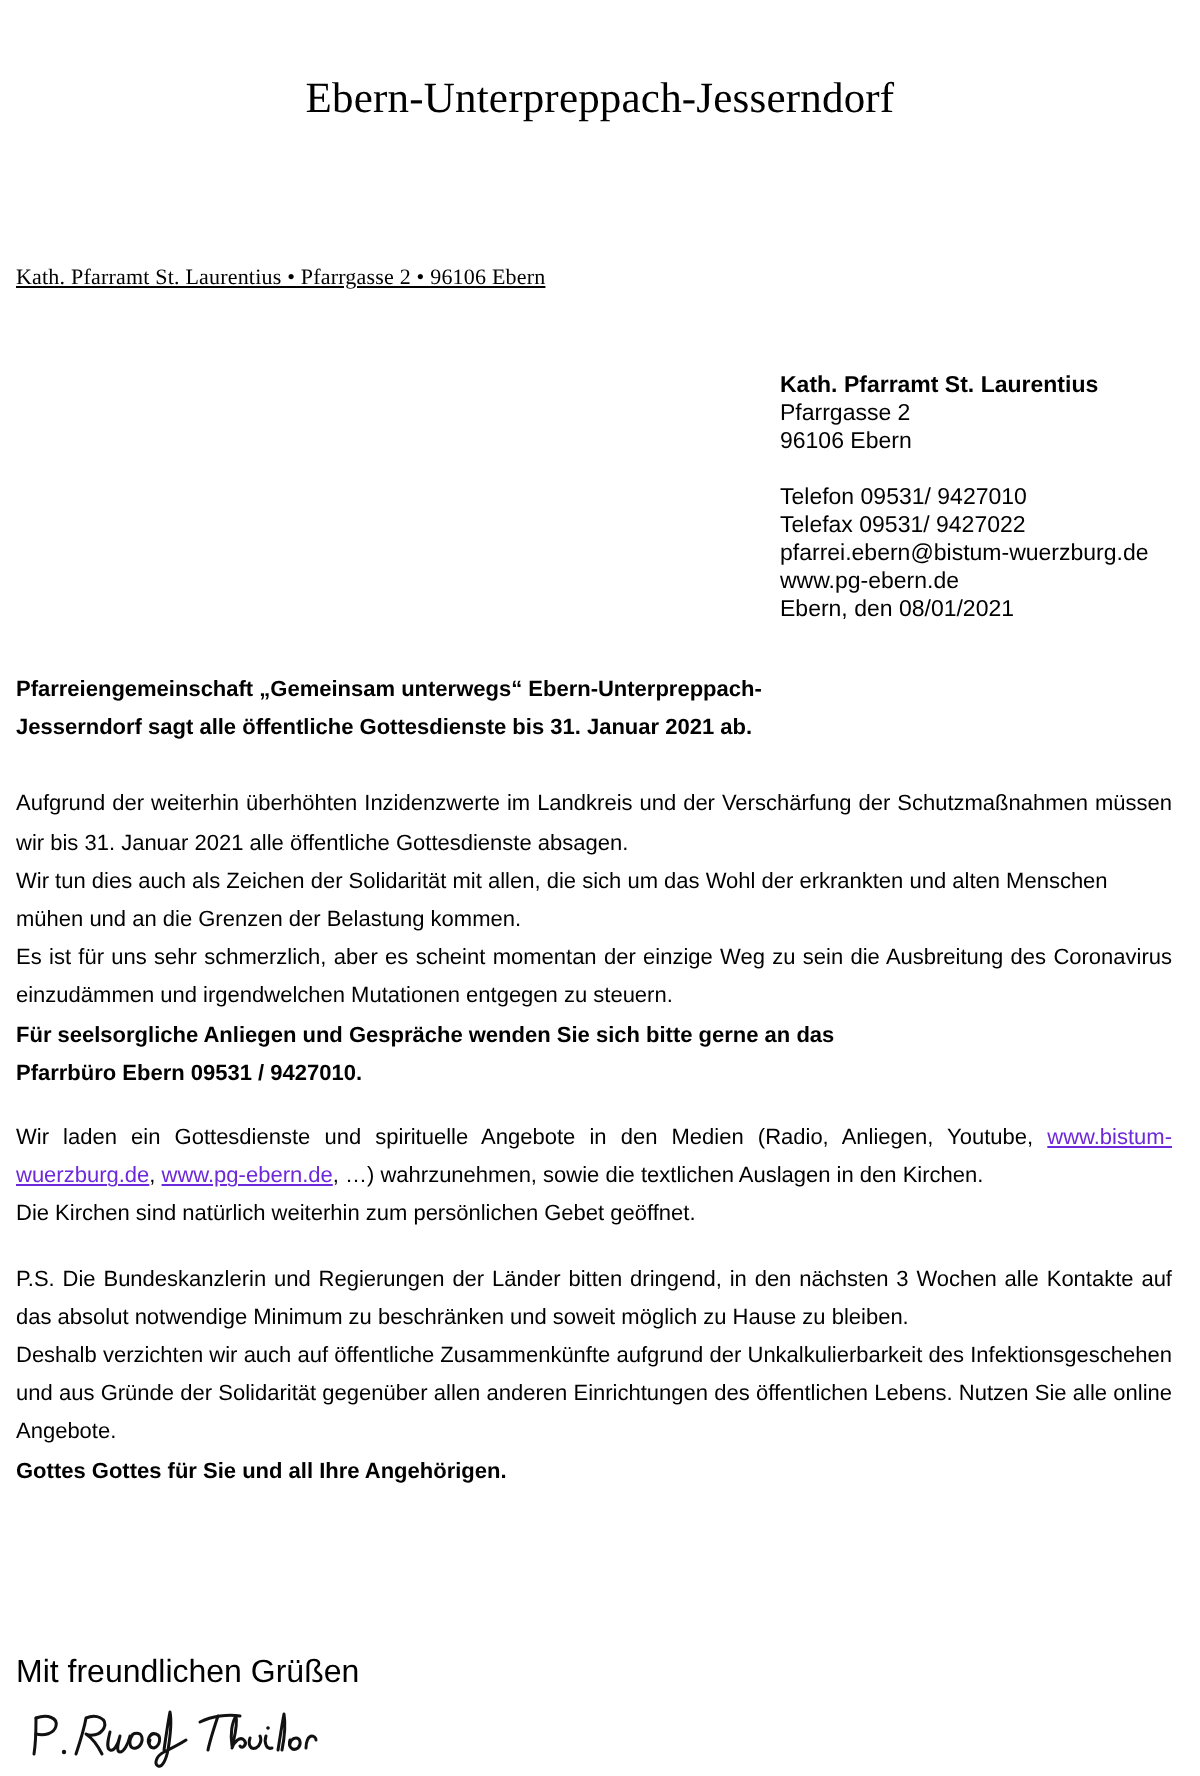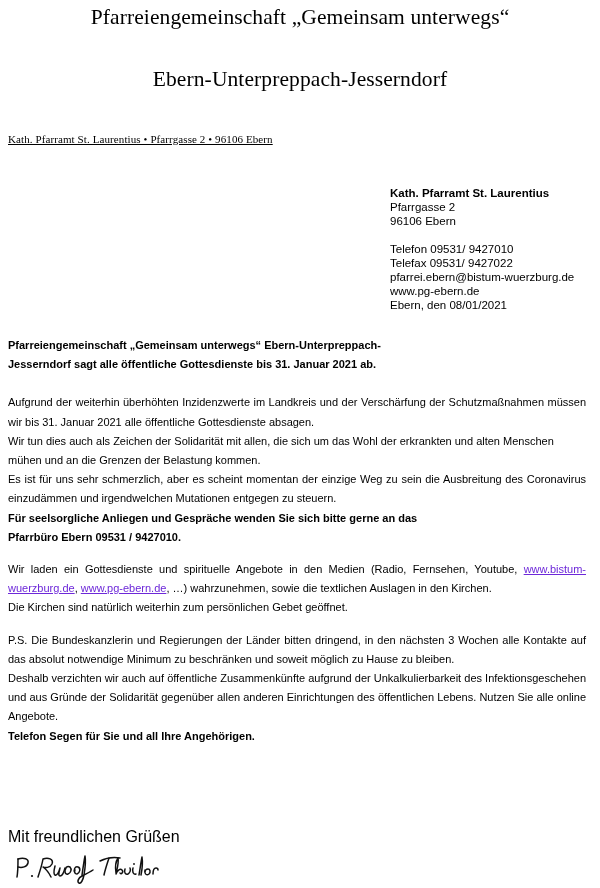--- a/index.html
+++ b/index.html
@@ -117,21 +117,20 @@
   .signature svg {
     display: block;
   }
 </style>
 </head>
 <body>
 
 <div class="page">
 
   <div class="letterhead">
-    <div class="title-line-1">Pfarreiengemeinschaft „Gemeinsam unterwegs“</div>
     <div class="title-line-2">Ebern-Unterpreppach-Jesserndorf</div>
   </div>
 
   <div class="sender-line">Kath. Pfarramt St. Laurentius • Pfarrgasse 2 • 96106 Ebern</div>
 
   <div class="contact-block">
     <div class="org">Kath. Pfarramt St. Laurentius</div>
     <div>Pfarrgasse 2</div>
     <div>96106 Ebern</div>
     <div class="contact-gap"></div>
@@ -151,29 +150,29 @@
 
     <p class="blk">Aufgrund der weiterhin überhöhten Inzidenzwerte im Landkreis und der Verschärfung der Schutzmaßnahmen müssen wir bis 31. Januar 2021 alle öffentliche Gottesdienste absagen.</p>
     <p class="blk nojust">Wir tun dies auch als Zeichen der Solidarität mit allen, die sich um das Wohl der erkrankten und alten Menschen mühen und an die Grenzen der Belastung kommen.</p>
     <p class="blk">Es ist für uns sehr schmerzlich, aber es scheint momentan der einzige Weg zu sein die Ausbreitung des Coronavirus einzudämmen und irgendwelchen Mutationen entgegen zu steuern.</p>
 
     <p class="blk nojust bold">Für seelsorgliche Anliegen und Gespräche wenden Sie sich bitte gerne an das</p>
     <p class="blk nojust bold">Pfarrbüro Ebern  09531 / 9427010.</p>
 
     <div class="spacer-sm"></div>
 
-    <p class="blk"><span>Wir laden ein Gottesdienste und spirituelle Angebote in den Medien (Radio, Fernsehen, Youtube, </span><a class="weblink" href="#">www.bistum-wuerzburg.de</a><span>, </span><a class="weblink" href="#">www.pg-ebern.de</a><span>, …) wahrzunehmen, sowie die textlichen Auslagen in den Kirchen.</span></p>
+    <p class="blk"><span>Wir laden ein Gottesdienste und spirituelle Angebote in den Medien (Radio, Anliegen, Youtube, </span><a class="weblink" href="#">www.bistum-wuerzburg.de</a><span>, </span><a class="weblink" href="#">www.pg-ebern.de</a><span>, …) wahrzunehmen, sowie die textlichen Auslagen in den Kirchen.</span></p>
 
     <p class="blk nojust">Die Kirchen sind natürlich weiterhin zum persönlichen Gebet geöffnet.</p>
 
     <div class="spacer-sm"></div>
 
     <p class="blk">P.S.   Die Bundeskanzlerin und Regierungen der Länder bitten dringend, in den nächsten 3 Wochen alle Kontakte auf das absolut notwendige Minimum zu beschränken und soweit möglich zu Hause zu bleiben.</p>
     <p class="blk">Deshalb verzichten wir auch auf öffentliche Zusammenkünfte aufgrund der Unkalkulierbarkeit  des Infektionsgeschehen und aus Gründe der Solidarität gegenüber allen anderen Einrichtungen des öffentlichen Lebens. Nutzen Sie alle online Angebote.</p>
-    <p class="blk nojust bold">Telefon Segen für Sie und all Ihre Angehörigen.</p>
+    <p class="blk nojust bold">Gottes Gottes für Sie und all Ihre Angehörigen.</p>
   </div>
 
   <div class="closing">Mit freundlichen Grüßen</div>
 
   <div class="signature" title="P. Rudolf Theiler">
     <svg width="160" height="40" viewBox="0 0 160 40" aria-hidden="true">
       <g fill="none" stroke="#111111" stroke-width="1.5" stroke-linecap="round" stroke-linejoin="round">
 
         <path d="M6,10 C6,16 6,22 5,28"></path>
         <path d="M6,10 C12,8 17,10 16,14 C15,18 10,19 6,18"></path>

